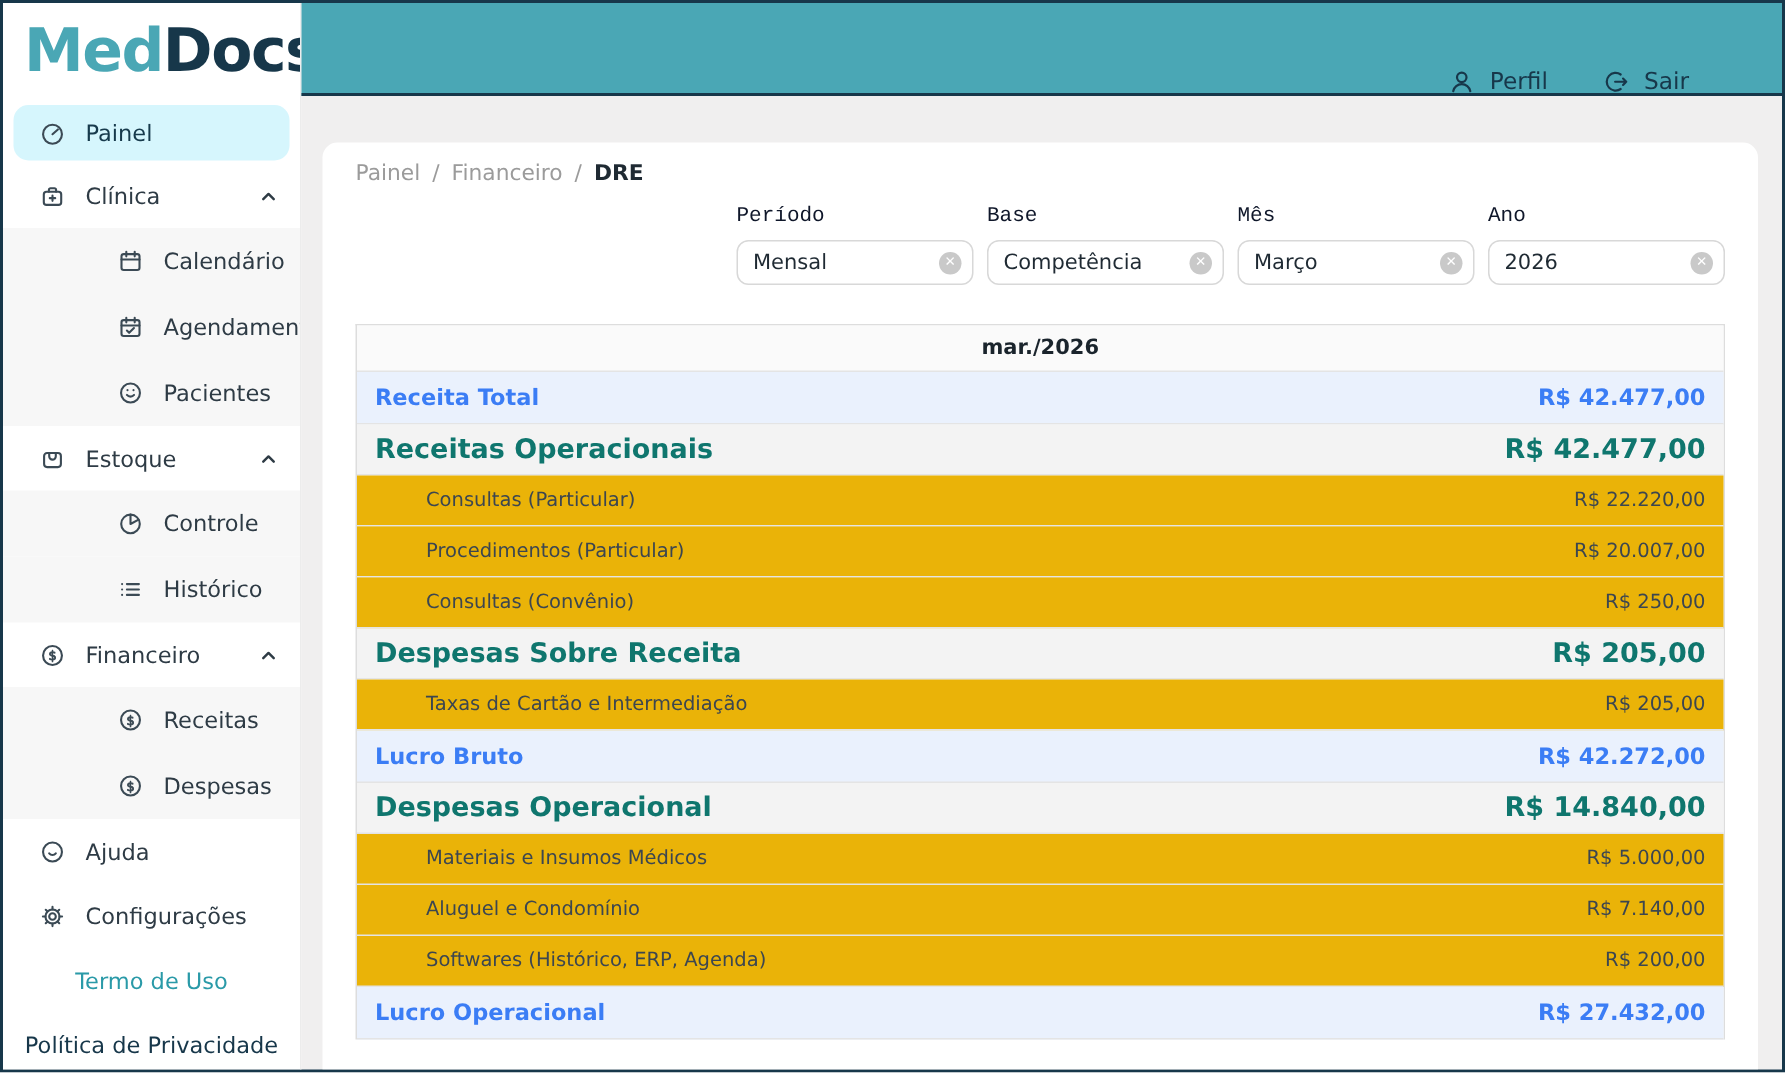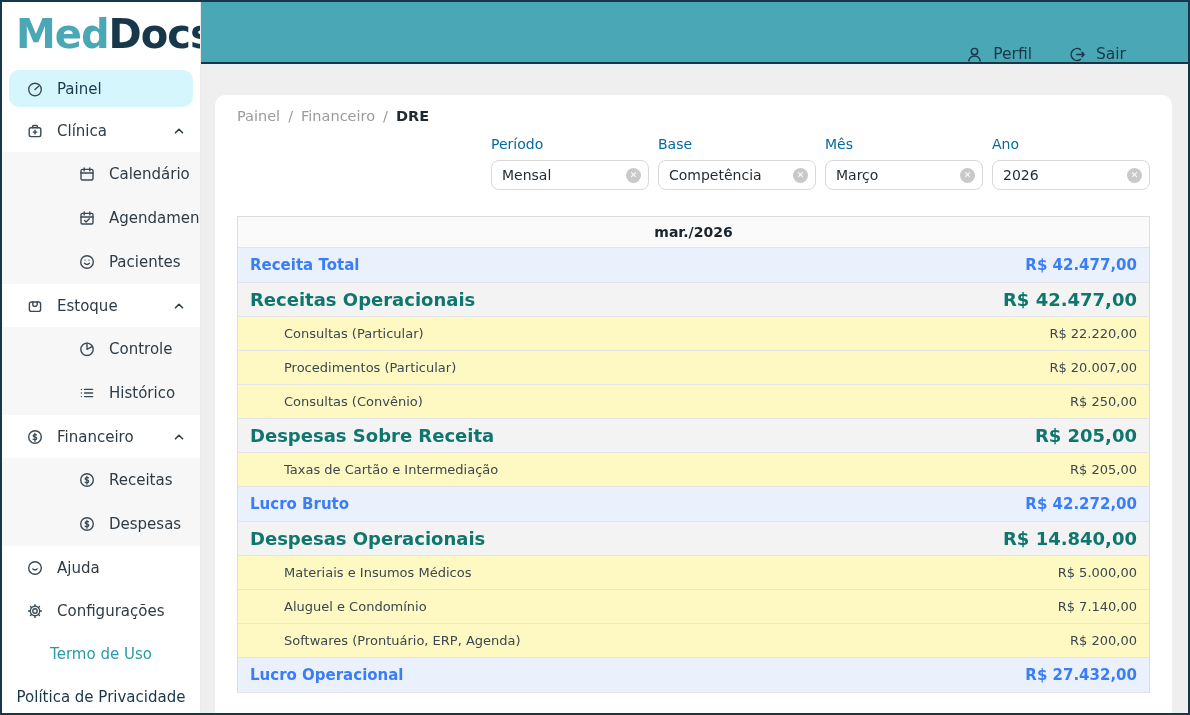--- a/index.html
+++ b/index.html
@@ -43,31 +43,31 @@
   
   .content{ grid-column:2; grid-row:2; padding:31px 16px 0 14px; overflow:hidden; }
   .card{ background:#fff; border-radius:10px; padding:13px 22px 24px; height:1000px; }
 
   .breadcrumb{ font-size:14.5px; color:#9b9b9b; display:flex; gap:8px; align-items:center; }
   .breadcrumb .lnk{ cursor:pointer; }
   .breadcrumb .cur{ color:#1f2a33; font-weight:bold; }
 
   .filters{ display:flex; justify-content:flex-end; gap:9px; margin-top:12px; }
   .filter{ width:158px; }
-  .filter .flabel{ font-size:14px; color:#0369a1; display:block; height:17px; }
+  .filter .flabel{ font-size:14px; color:#0f172a; display:block; height:17px;font-family:Liberation Mono, monospace; }
   .fbox{ margin-top:7px; height:30px; border:1px solid #d8d8d8; border-radius:8px;
          background:#fff; display:flex; align-items:center; justify-content:space-between;
          padding:0 7px 0 10px; font-size:14px; color:#1f2a33; cursor:pointer; }
   .clear{ width:15px; height:15px; border-radius:50%; background:#c9c9c9; color:#fff;
           font-size:9px; line-height:15px; text-align:center; flex:0 0 15px; cursor:pointer; }
 
   
   .rtable{ margin-top:26px; border:1px solid #ddd; border-bottom:none; }
   .trow{ display:flex; justify-content:space-between; align-items:center;
-         padding:0 12px; border-bottom:1px solid #e4e4e4; background:#fef9c3; }
+         padding:0 12px; border-bottom:1px solid #e4e4e4; background:#eab308; }
   .trow.header{ height:31px; background:#fafafa; justify-content:center;
                 font-size:14px; font-weight:bold; color:#1a242c; }
   .trow.total{ height:35px; background:var(--blue_row_bg,#eaf1fd); }
   .trow.total .tl,.trow.total .tv{ color:var(--blue,#3b7df5); font-weight:bold; font-size:15px; }
   .trow.section{ height:34px; background:var(--section_row_bg,#f3f3f3); }
   .trow.section .tl,.trow.section .tv{ font-weight:bold; font-size:18px; color:#0f766e; }
   .trow.detail{ height:34px; }
   .trow.detail .tl{ padding-left:34px; }
   .trow.detail .tl,.trow.detail .tv{ font-size:13px; color:#3c4650; }
 </style>
@@ -310,33 +310,33 @@
             </div>
             <div class="trow detail">
               <span class="tl">Taxas de Cartão e Intermediação</span>
               <span class="tv">R$ 205,00</span>
             </div>
             <div class="trow total">
               <span class="tl">Lucro Bruto</span>
               <span class="tv">R$ 42.272,00</span>
             </div>
             <div class="trow section">
-              <span class="tl">Despesas Operacionais</span>
+              <span class="tl">Despesas Operacional</span>
               <span class="tv">R$ 14.840,00</span>
             </div>
             <div class="trow detail">
               <span class="tl">Materiais e Insumos Médicos</span>
               <span class="tv">R$ 5.000,00</span>
             </div>
             <div class="trow detail">
               <span class="tl">Aluguel e Condomínio</span>
               <span class="tv">R$ 7.140,00</span>
             </div>
             <div class="trow detail">
-              <span class="tl">Softwares (Prontuário, ERP, Agenda)</span>
+              <span class="tl">Softwares (Histórico, ERP, Agenda)</span>
               <span class="tv">R$ 200,00</span>
             </div>
             <div class="trow total">
               <span class="tl">Lucro Operacional</span>
               <span class="tv">R$ 27.432,00</span>
             </div>
           </div>
       </div>
 
     </section>

